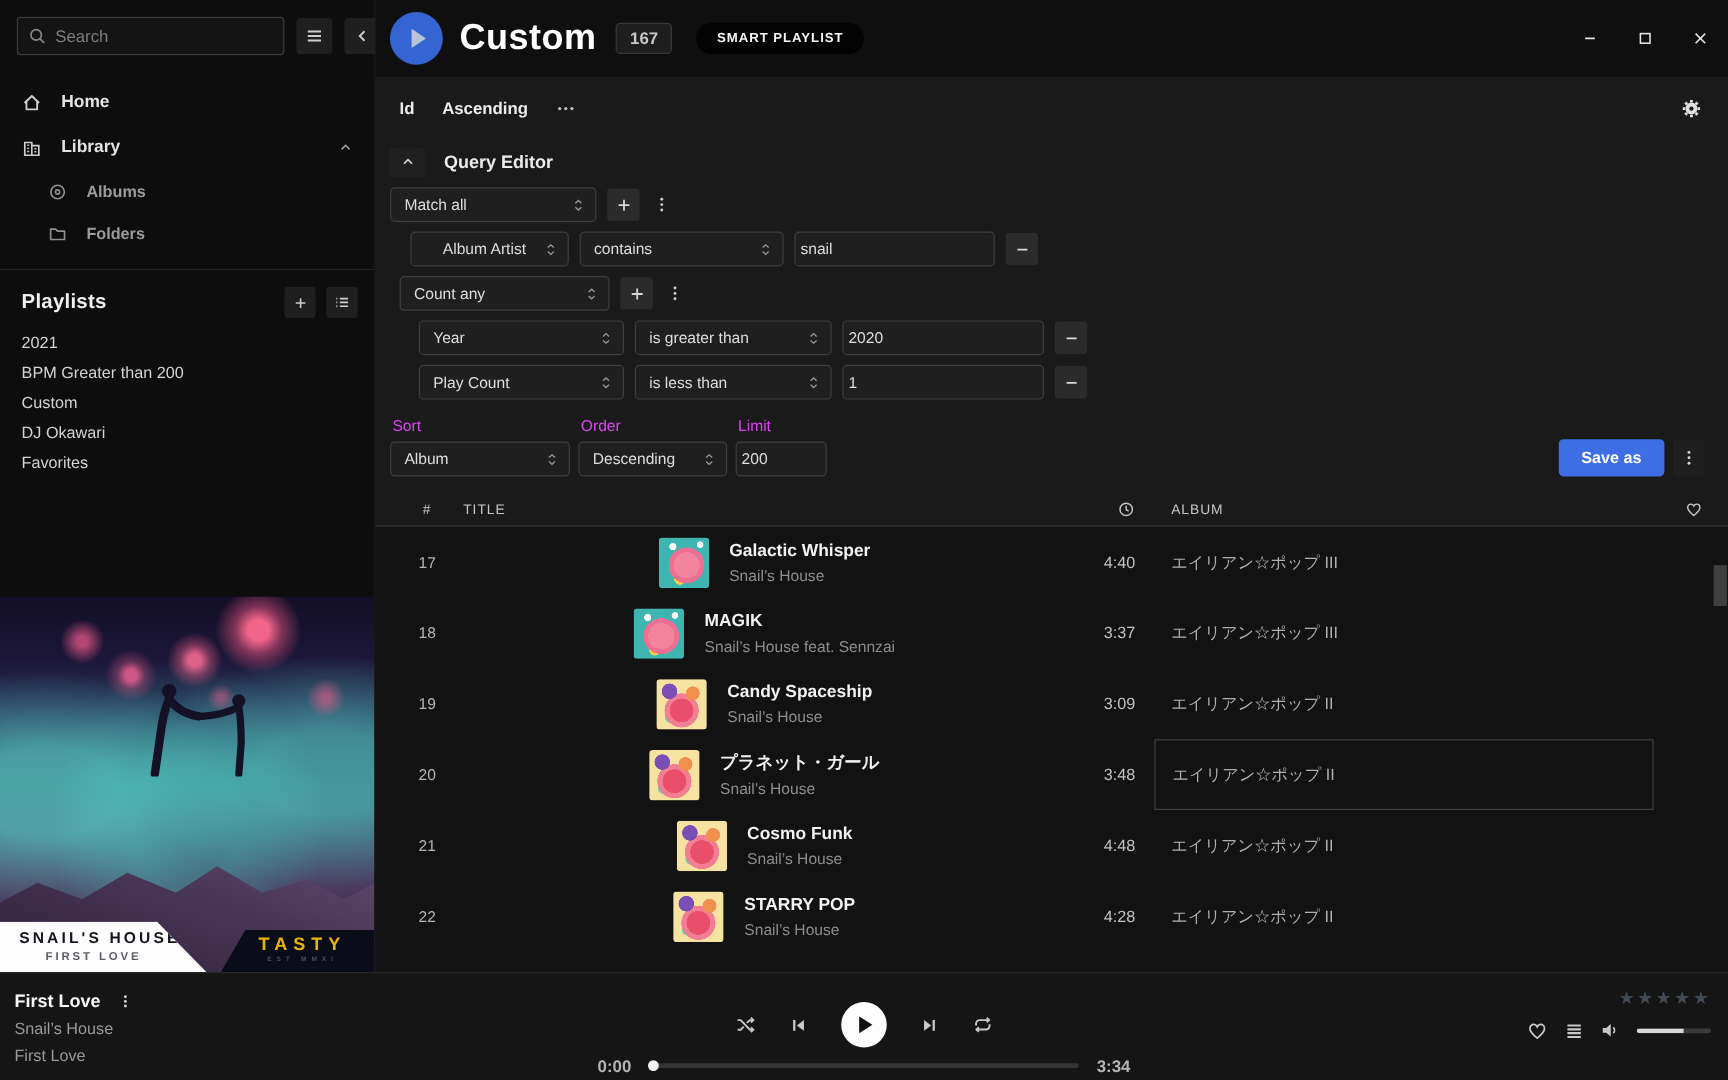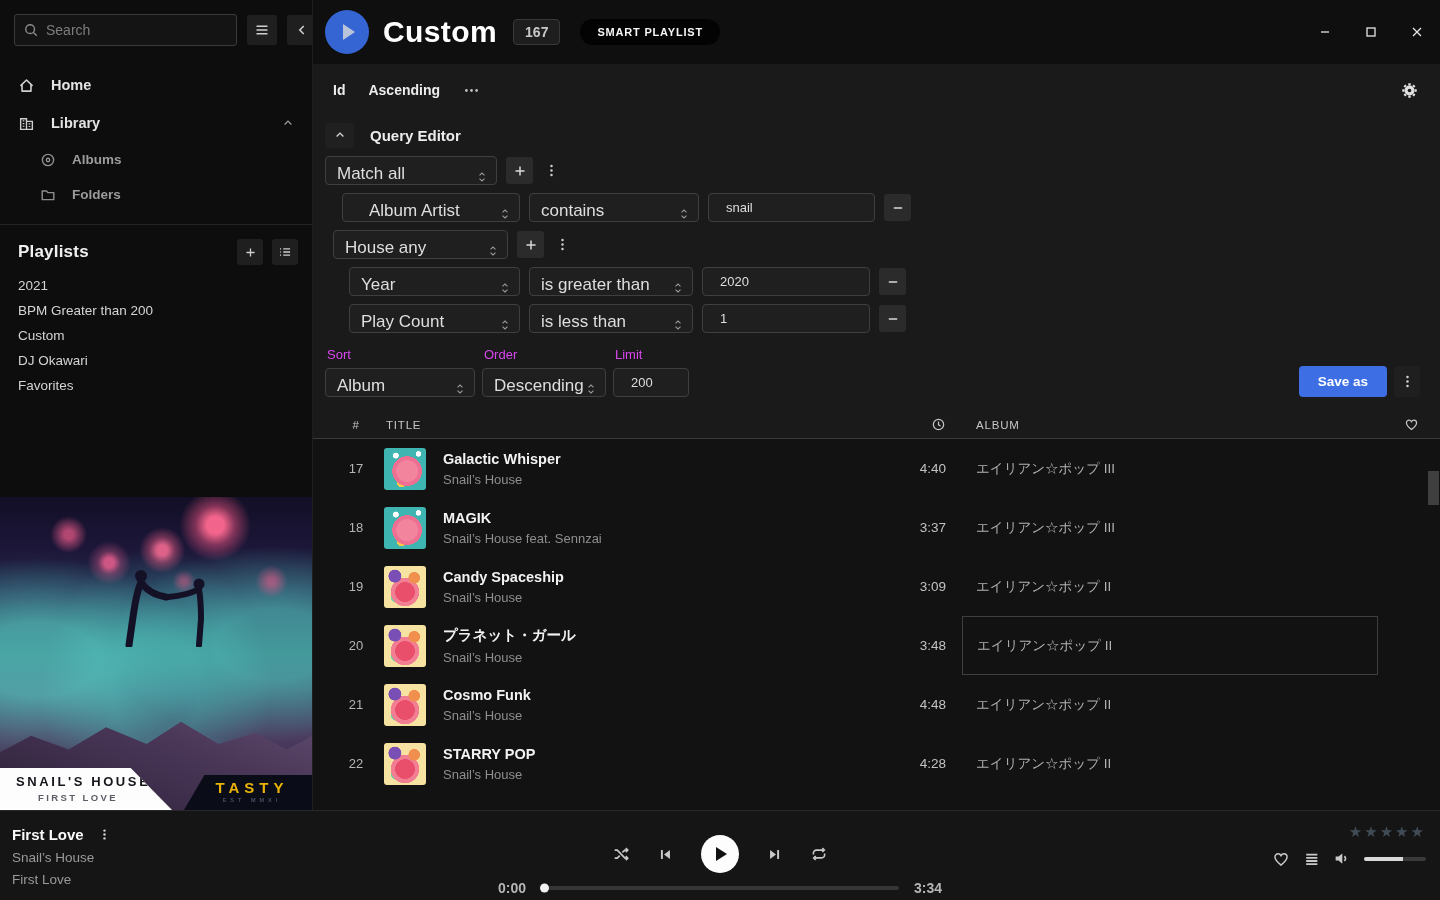--- a/index.html
+++ b/index.html
@@ -71,27 +71,27 @@
   .tb-dir { font-size:14px; font-weight:700; color:#ececec; margin-left:23px; cursor:pointer; }
   .tb-more { margin-left:23px; color:#bdbdbd; background:none; border:none; display:flex; cursor:pointer; }
   .tb-gear { margin-left:auto; color:#e0e0e0; background:none; border:none; display:flex; cursor:pointer; }
 
   
   .query-editor { padding:2px 12px 0 12px; flex:none; }
   .qe-head { display:flex; align-items:center; gap:16px; height:34px; margin-bottom:4px; }
   .qe-collapse { width:29px; height:25px; background:#202020; border:none; border-radius:3px; color:#d8d8d8; display:flex; align-items:center; justify-content:center; cursor:pointer; }
   .qe-title { font-size:15px; font-weight:600; color:#ececec; }
   .qe-row { display:flex; align-items:center; gap:9px; margin-bottom:8px; }
-  .fsel { height:29px; background:#1f1f1f; border:1px solid #3f3f3f; border-radius:4px; display:flex; align-items:flex-end; justify-content:space-between; padding:0 9px 0 11px; font-size:17px; color:#dedede; cursor:pointer; }
+  .fsel { height:29px; background:#1f1f1f; border:1px solid #3f3f3f; border-radius:4px; display:flex; align-items:center; justify-content:space-between; padding:0 9px 0 11px; font-size:13px; color:#dedede; cursor:pointer; }
   .fsel .stepper { color:#9a9a9a; display:flex; }
-  .qe-input { height:29px; background:#1f1f1f; border:1px solid #3f3f3f; border-radius:4px; color:#dedede; font-size:13px; font-family:inherit; padding:0 17px; outline:none; }
+  .qe-input { height:29px; background:#1f1f1f; border:1px solid #3f3f3f; border-radius:4px; color:#dedede; font-size:13px; font-family:inherit; padding:0 4px; outline:none; }
   .ico-btn { width:27px; height:27px; background:#2b2b2b; border:none; border-radius:3px; color:#d9d9d9; display:flex; align-items:center; justify-content:center; cursor:pointer; flex:none; }
   .ghost-btn { width:18px; height:27px; background:none; border:none; color:#d0d0d0; display:flex; align-items:center; justify-content:center; cursor:pointer; flex:none; }
   .ind-1 { margin-left:17px; } .ind-2 { margin-left:8px; } .ind-3 { margin-left:24px; }
-  .w-group { width:172px; } .w-field1 { width:178px;padding-left:26px; } .w-op1 { width:170px; }
+  .w-group { width:172px; } .w-field1 { width:132px;padding-left:26px; } .w-op1 { width:170px; }
   .w-group2 { width:175px; } .w-field2 { width:171px; } .w-op2 { width:164px; }
   .w-val1 { width:167px; } .w-val2 { width:168px; }
 
   
   .sort-bar { display:flex; align-items:flex-end; padding:6px 20px 14px 12px; flex:none; }
   .sb-col { margin-right:7px; }
   .sb-label { font-size:13px; color:#d946ef; margin:0 0 6px 2px; }
   .save-btn { margin-left:auto; background:#3d6ee3; color:#fff; border:none; border-radius:4px; font-size:13.5px; font-weight:700; font-family:inherit; padding:8px 19px; cursor:pointer; }
   .sb-kebab { margin-left:7px; width:26px; height:31px; background:#1f1f1f; border:none; border-radius:3px; color:#d5d5d5; display:flex; align-items:center; justify-content:center; cursor:pointer; }
 
@@ -99,21 +99,21 @@
   .grid-cols { display:grid; grid-template-columns:56px 1fr 72px 420px 58px; }
   .table-header { height:28px; padding-left:15px; align-items:center; color:#c6c6c6; font-size:11.5px; letter-spacing:.8px; border-bottom:1px solid #3a3a3a; flex:none; }
   .th-num { text-align:center; cursor:pointer; }
   .th-title { padding-left:2px; cursor:pointer; }
   .th-dur { display:flex; justify-content:flex-end; padding-right:16px; color:#c6c6c6; cursor:pointer; }
   .th-album { padding-left:14px; cursor:pointer; }
   .th-fav { display:flex; justify-content:center; color:#c6c6c6; cursor:pointer; }
   .track-list { flex:1; background:#121212; position:relative; overflow:hidden; }
   .track-row { height:59px; padding-left:15px; align-items:center; cursor:pointer; }
   .cell-num { text-align:center; font-size:13px; color:#b5b5b5; }
-  .cell-main { display:flex; align-items:center; gap:17px; min-width:0; }
+  .cell-main { display:flex; align-items:center; gap:17px; min-width:0;justify-content:center; }
   .thumb { width:42px; height:42px; border-radius:3px; flex:none; }
   .thumb[data-art="teal"] { background:
     radial-gradient(circle at 28% 18%, #ffffff 0 6%, transparent 7%),
     radial-gradient(circle at 82% 14%, #ffffff 0 5%, transparent 6%),
     radial-gradient(circle at 55% 55%, #f2849e 0 33%, #ee6f92 34% 45%, transparent 46%),
     radial-gradient(circle at 42% 82%, #f7c948 0 11%, transparent 12%),
     #3fb5b2; }
   .thumb[data-art="pink"] { background:
     radial-gradient(circle at 26% 24%, #7a4fb5 0 14%, transparent 15%),
     radial-gradient(circle at 72% 28%, #f08f4e 0 13%, transparent 14%),
@@ -405,21 +405,21 @@
             <span>
                 <svg width="14" height="14" viewBox="0 0 16 16" stroke="currentColor" stroke-width="1.7">
                   <path d="M3.2 8 H12.8"></path>
                 </svg>
               </span>
           </button>
         </div>
 
         <div class="qe-row ind-2">
           <div class="fsel w-group2">
-            <span>House any</span>
+            <span>Count any</span>
             <span class="stepper">
                 <svg width="10" height="14" viewBox="0 0 12 16" fill="none" stroke="currentColor" stroke-width="1.3">
                   <polyline points="3,6 6,3.2 9,6"></polyline>
                   <polyline points="3,10 6,12.8 9,10"></polyline>
                 </svg>
               </span>
           </div>
           <button class="ico-btn">
             <span>
                 <svg width="14" height="14" viewBox="0 0 16 16" stroke="currentColor" stroke-width="1.7" fill="none">

